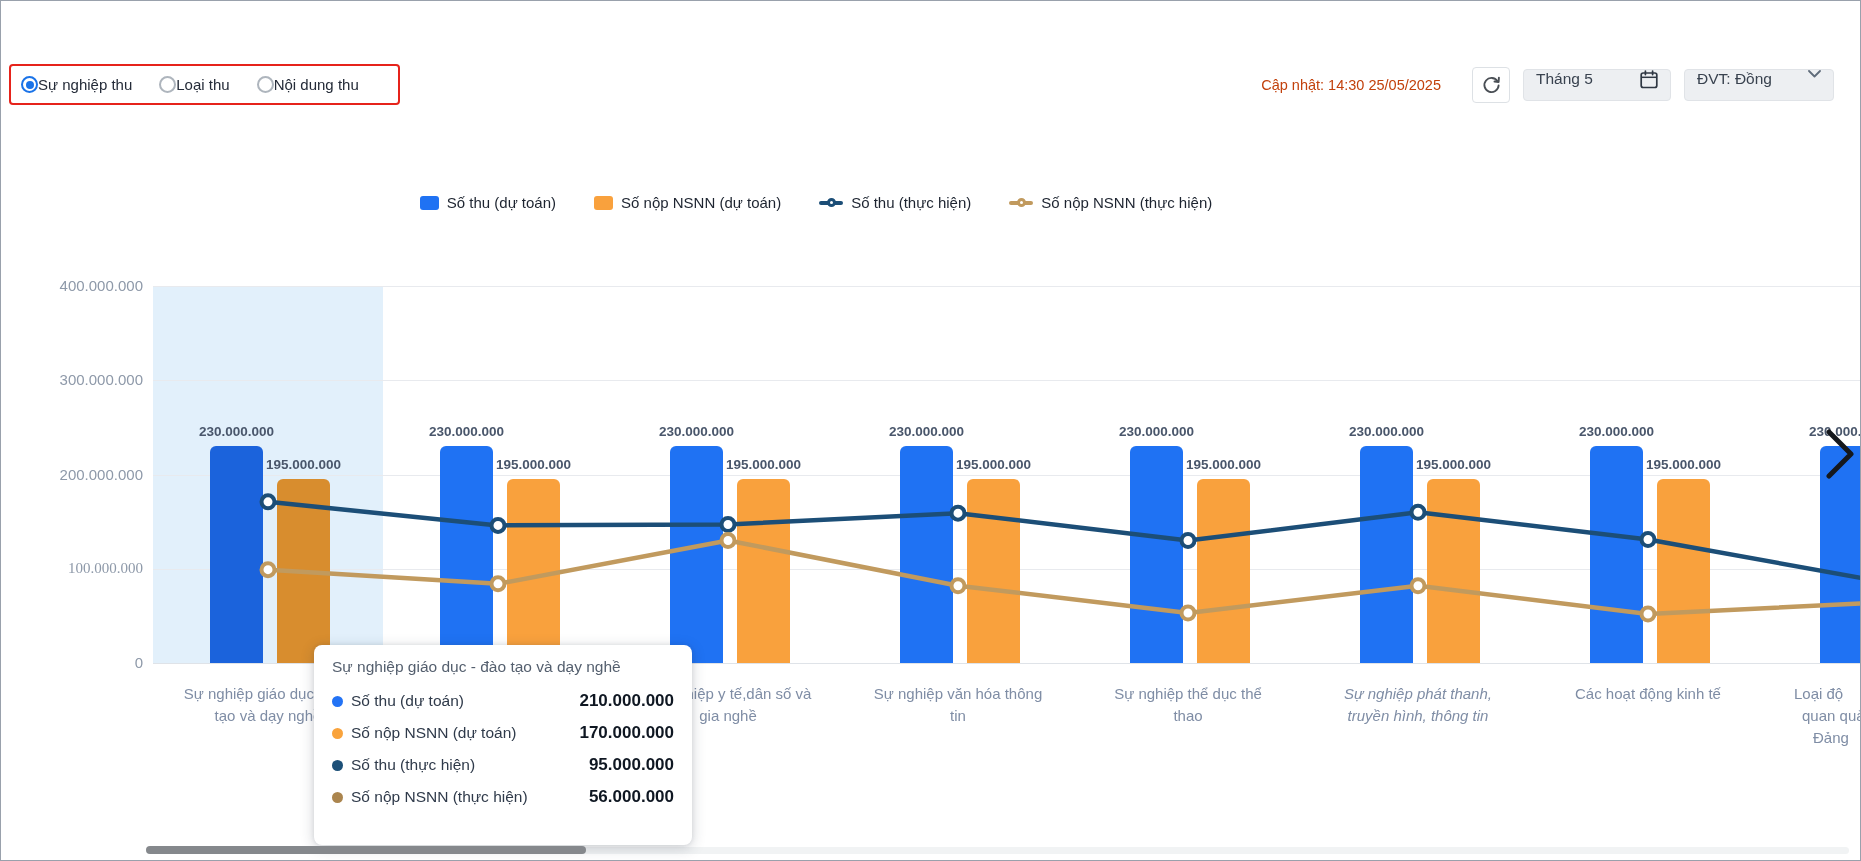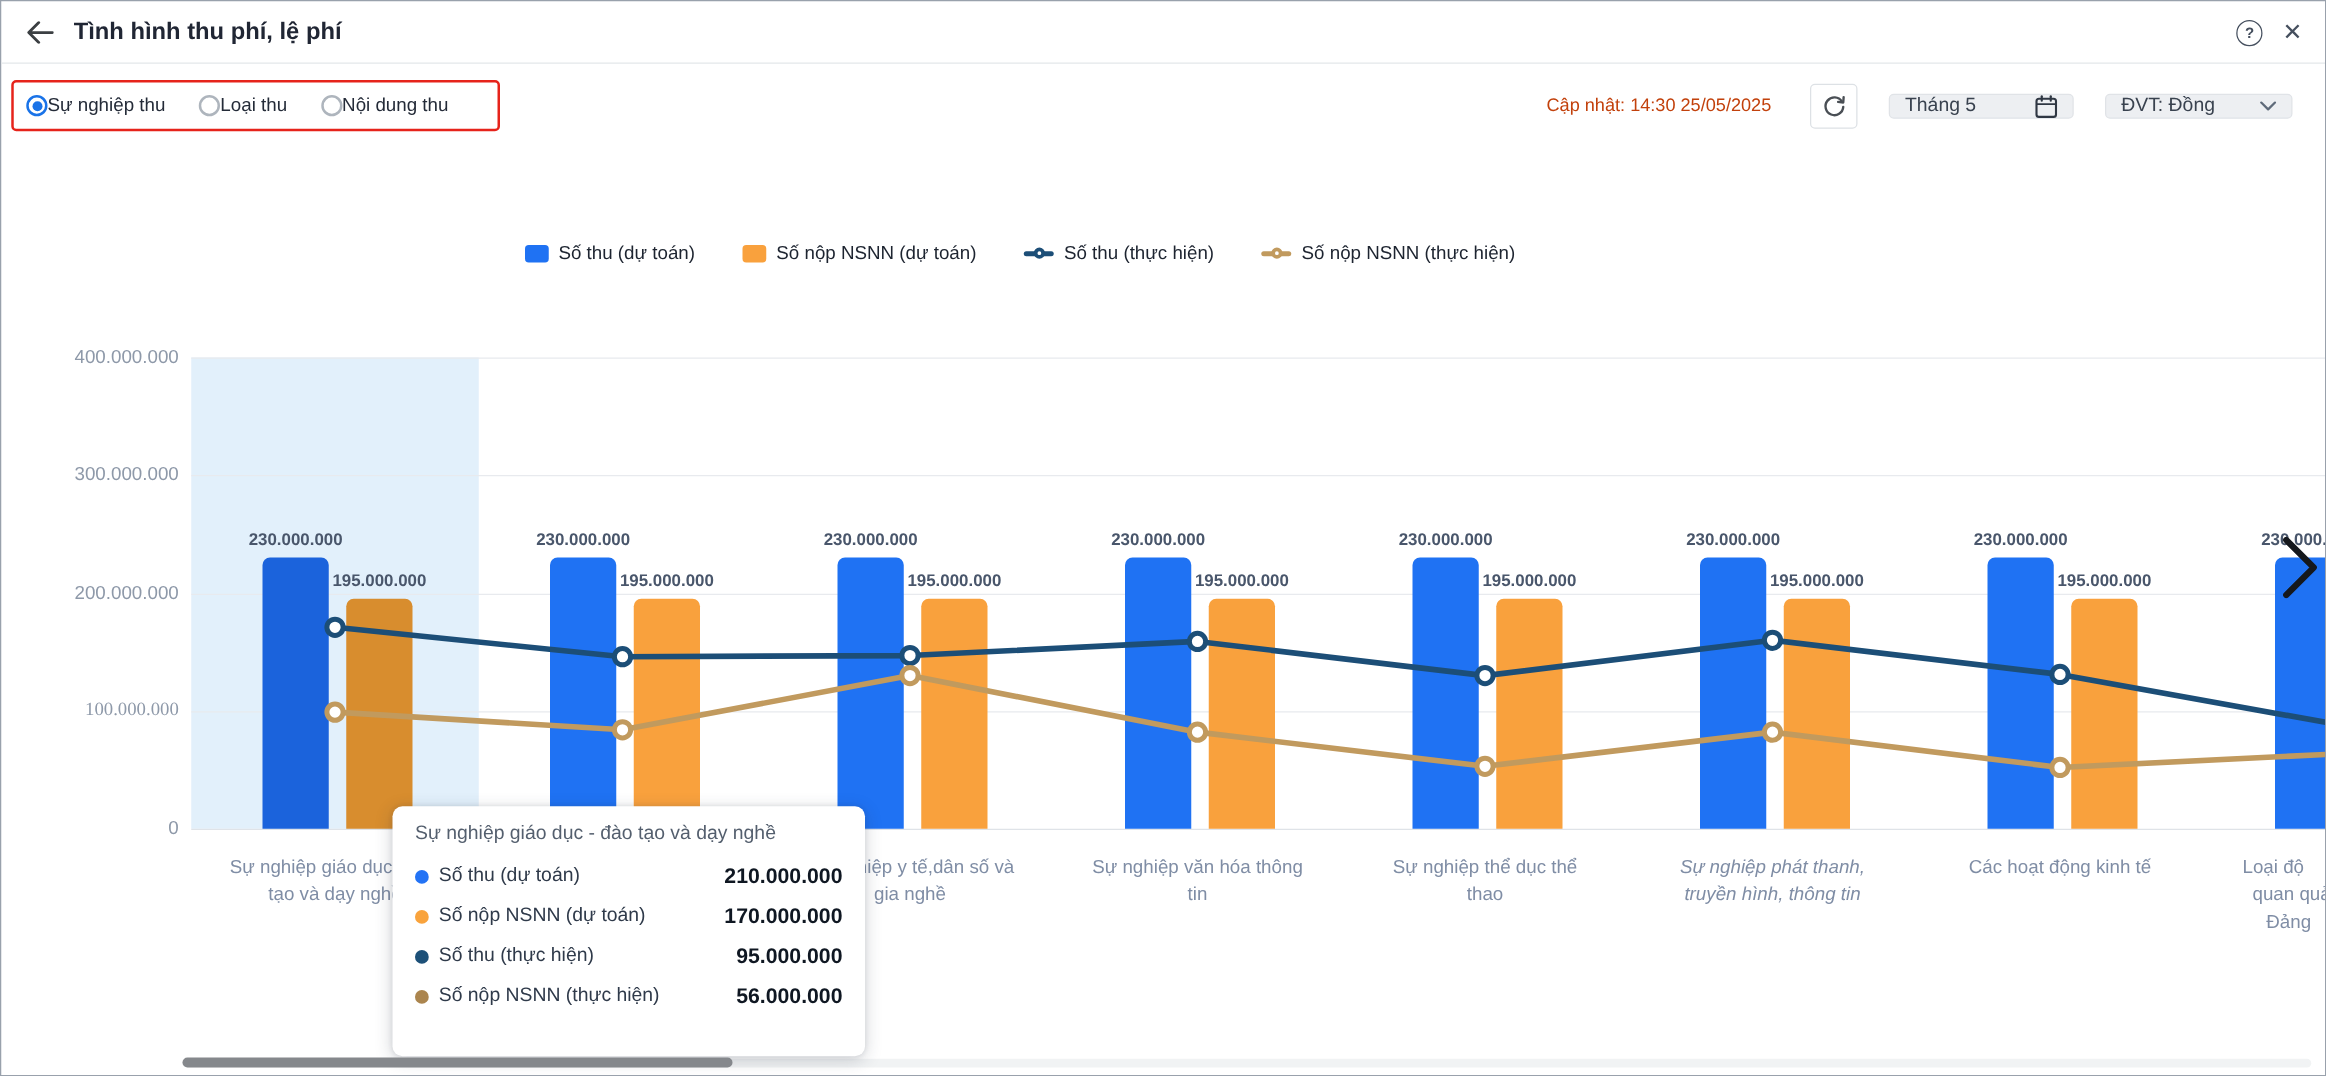--- a/index.html
+++ b/index.html
@@ -19,21 +19,21 @@
   .red-box { position:absolute; top:63px; left:8px; width:391px; height:41px; border:2.5px solid #e6231b; border-radius:4px; display:flex; align-items:center; padding-left:10px; gap:27px; }
   .radio-item { display:flex; align-items:center; gap:0; font-size:15px; color:#242b38; cursor:pointer; white-space:nowrap; }
   .radio-circle { width:17px; height:17px; border:2px solid #aeb5bd; border-radius:50%; background:#fff; position:relative; flex:0 0 auto; }
   .radio-circle.on { border-color:#1a73e8; }
   .radio-circle.on::after { content:""; position:absolute; left:2.5px; top:2.5px; width:8px; height:8px; border-radius:50%; background:#1a73e8; }
 
   
   .right-controls { position:absolute; top:66px; right:26px; height:36px; display:flex; align-items:center; gap:13px; }
   .updated-text { font-size:14.5px; color:#c2410c; margin-right:18px; }
   .btn-refresh { width:38px; height:36px; border:1px solid #dde1e5; border-radius:4px; background:#fff; display:flex; align-items:center; justify-content:center; cursor:pointer; }
-  .btn-gray { height:20px; background:#edeff2; border:1px solid #e0e3e7; border-radius:4px; display:flex; align-items:center; justify-content:space-between; padding:0 12px; font-size:15.5px; color:#39424f; cursor:pointer;margin-left:12px; }
+  .btn-gray { height:32px; background:#edeff2; border:1px solid #e0e3e7; border-radius:4px; display:flex; justify-content:space-between; padding:0 12px; font-size:15.5px; color:#39424f; cursor:pointer; }
   .btn-month { width:148px; }
   .btn-unit  { width:150px; }
 
   
   .select-box { position:absolute; top:110px; left:18px; width:343px; height:33px; border:1px solid #d3d7dc; border-radius:4px; background:#fff; display:flex; align-items:center; justify-content:space-between; padding:0 12px; font-size:15px; color:#3b4552; cursor:pointer; }
 
   
   .legend-row { position:absolute; top:193px; left:0; width:1630px; display:flex; justify-content:center; align-items:center; gap:38px; }
   .legend-item { display:flex; align-items:center; gap:8px; font-size:15px; color:#1d2430; cursor:pointer; }
   .lg-swatch { width:19px; height:14px; border-radius:3px; }
@@ -65,32 +65,20 @@
   .scroll-track { position:absolute; left:145px; top:846px; width:1703px; height:7px; border-radius:4px; background:#f1f3f4; }
   .scroll-thumb { position:absolute; left:145px; top:845px; width:440px; height:8px; border-radius:4px; background:#85888c; cursor:pointer; z-index:11; }
 
   svg { display:block; }
 </style>
 </head>
 <body>
 
 <div class="window">
 
-  <div class="hdr">
-    <div class="back-btn">
-      <svg width="22" height="18" viewBox="0 0 22 18">
-        <path d="M10 1 L2 9 L10 17 M2.5 9 H21" stroke="#3c4043" stroke-width="2.2" fill="none" stroke-linecap="round" stroke-linejoin="round"></path>
-      </svg>
-    </div>
-    <div class="hdr-title">Tình hình thu phí, lệ phí</div>
-    <div class="hdr-right">
-      <div class="help-circle">?</div>
-      <div class="close-x">✕</div>
-    </div>
-  </div>
 
   <div class="red-box">
       <div class="radio-item">
         <div class="radio-circle on"></div>
         <div>Sự nghiệp thu</div>
       </div>
       <div class="radio-item">
         <div class="radio-circle"></div>
         <div>Loại thu</div>
       </div>

